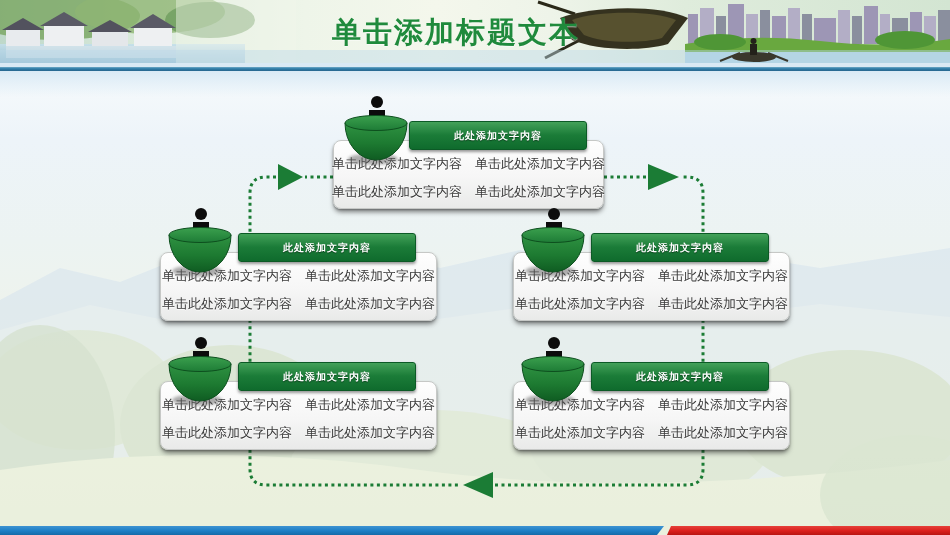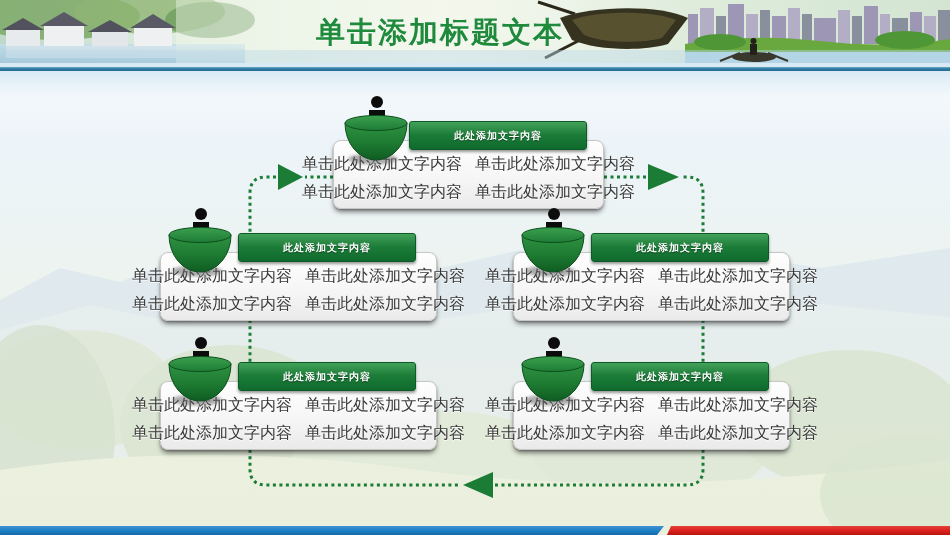--- a/index.html
+++ b/index.html
@@ -8,21 +8,21 @@
     font-family:"Liberation Sans",sans-serif;
     background:linear-gradient(180deg,#ffffff 0%,#f6fafc 14%,#edf4f9 26%,#ecf3f2 45%,#eff3ea 65%,#f0f3e7 85%,#edf1e4 100%);
   }
   svg{display:block}
   
   .banner{position:absolute;left:0;top:0;width:950px;height:63px;
     background:linear-gradient(90deg,#bed8c9 0%,#dcebdc 16%,#eef5e9 32%,#f4f7ec 46%,#eef4e9 58%,#dfecdc 72%,#d3e5d2 100%);}
   .banner-art{position:absolute;left:0;top:0}
   .slide-title{position:absolute;left:0;top:13px;width:880px;margin:0;text-align:center;
     font-size:29px;font-weight:bold;letter-spacing:2px;color:#1f8a3c;
-    text-shadow:0 1px 1px rgba(255,255,255,.6);}
+    text-shadow:0 1px 1px rgba(255,255,255,.6);padding-left:16px;}
   .banner-strip{position:absolute;left:0;top:63px;width:950px;height:4px;background:#d9e9f4;}
   .banner-rule{position:absolute;left:0;top:67px;width:950px;height:4px;
     background:linear-gradient(180deg,#6fa9c6 0%,#2e7ca8 45%,#27668d 100%);}
   .banner-fade{position:absolute;left:0;top:71px;width:950px;height:26px;
     background:linear-gradient(180deg,#d9eaf5 0%,rgba(217,234,245,0) 100%);}
   
   .bg-art{position:absolute;left:0;top:95px;opacity:.55;pointer-events:none;}
   
   .loop{position:absolute;left:0;top:0;pointer-events:none;z-index:1;}
   
@@ -39,21 +39,21 @@
     background:linear-gradient(180deg,#43a159 0%,#1b7c38 48%,#0f6b2d 100%);
     box-shadow:0 2px 3px rgba(0,0,0,.4);
     display:flex;align-items:center;justify-content:center;}
   .c-top .card-header{left:75px;}
   .c-ml .card-header,.c-mr .card-header,.c-bl .card-header,.c-br .card-header{left:77px;}
   .card-header span{color:#fff;font-size:10px;font-weight:bold;letter-spacing:1px;
     text-shadow:0 1px 1px rgba(0,0,0,.45);white-space:nowrap;}
   .card-body{position:absolute;left:0;top:0;width:100%;height:100%;box-sizing:border-box;
     padding-top:14px;display:grid;grid-template-columns:auto auto;justify-content:center;
     column-gap:13px;row-gap:2px;}
-  .card-body span{font-size:16px;line-height:17px;color:#383838;white-space:nowrap;
+  .card-body span{font-size:13px;line-height:17px;color:#383838;white-space:nowrap;
     text-shadow:0 1px 0 rgba(255,255,255,.85);}
   .bowl-group{position:absolute;top:-47px;width:64px;height:72px;z-index:4;}
   .c-top .bowl-group{left:10px;}
   .c-ml .bowl-group,.c-mr .bowl-group,.c-bl .bowl-group,.c-br .bowl-group{left:7px;}
   
   .bar-blue{position:absolute;left:0;top:526px;width:664px;height:9px;background:linear-gradient(180deg,#3e93d2 0%,#1c7ec5 55%,#156aa8 100%);
     -webkit-clip-path:polygon(0 0,100% 0,calc(100% - 7px) 100%,0 100%);clip-path:polygon(0 0,100% 0,calc(100% - 7px) 100%,0 100%);}
   .bar-red{position:absolute;left:667px;top:526px;width:283px;height:9px;background:linear-gradient(180deg,#e6413a 0%,#da1f1c 55%,#b81513 100%);
     -webkit-clip-path:polygon(4px 0,100% 0,100% 100%,0 100%);clip-path:polygon(4px 0,100% 0,100% 100%,0 100%);}
 </style>

